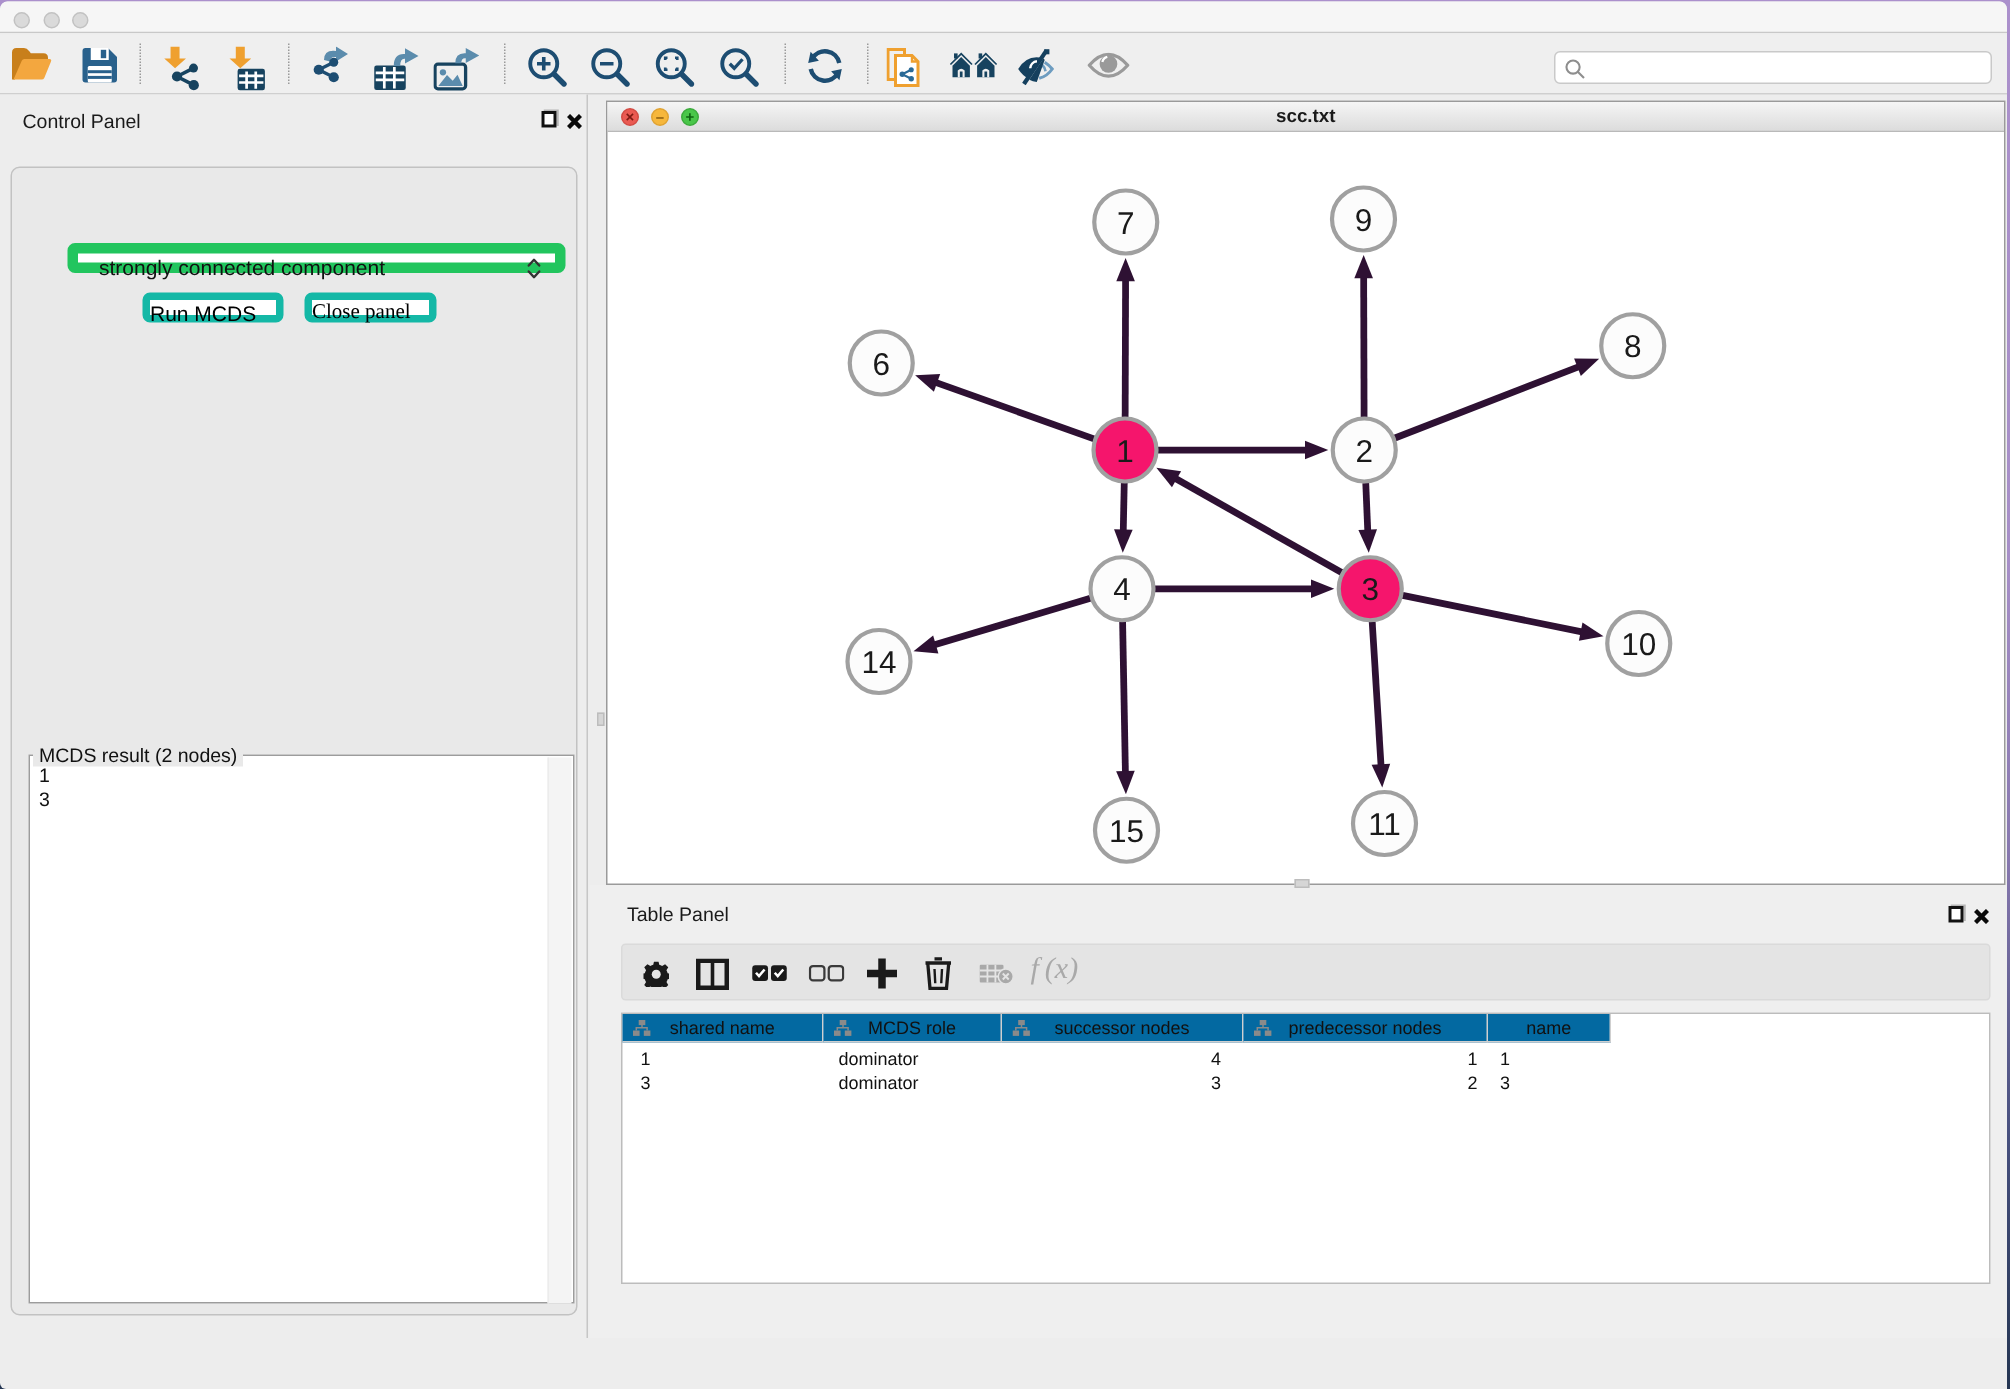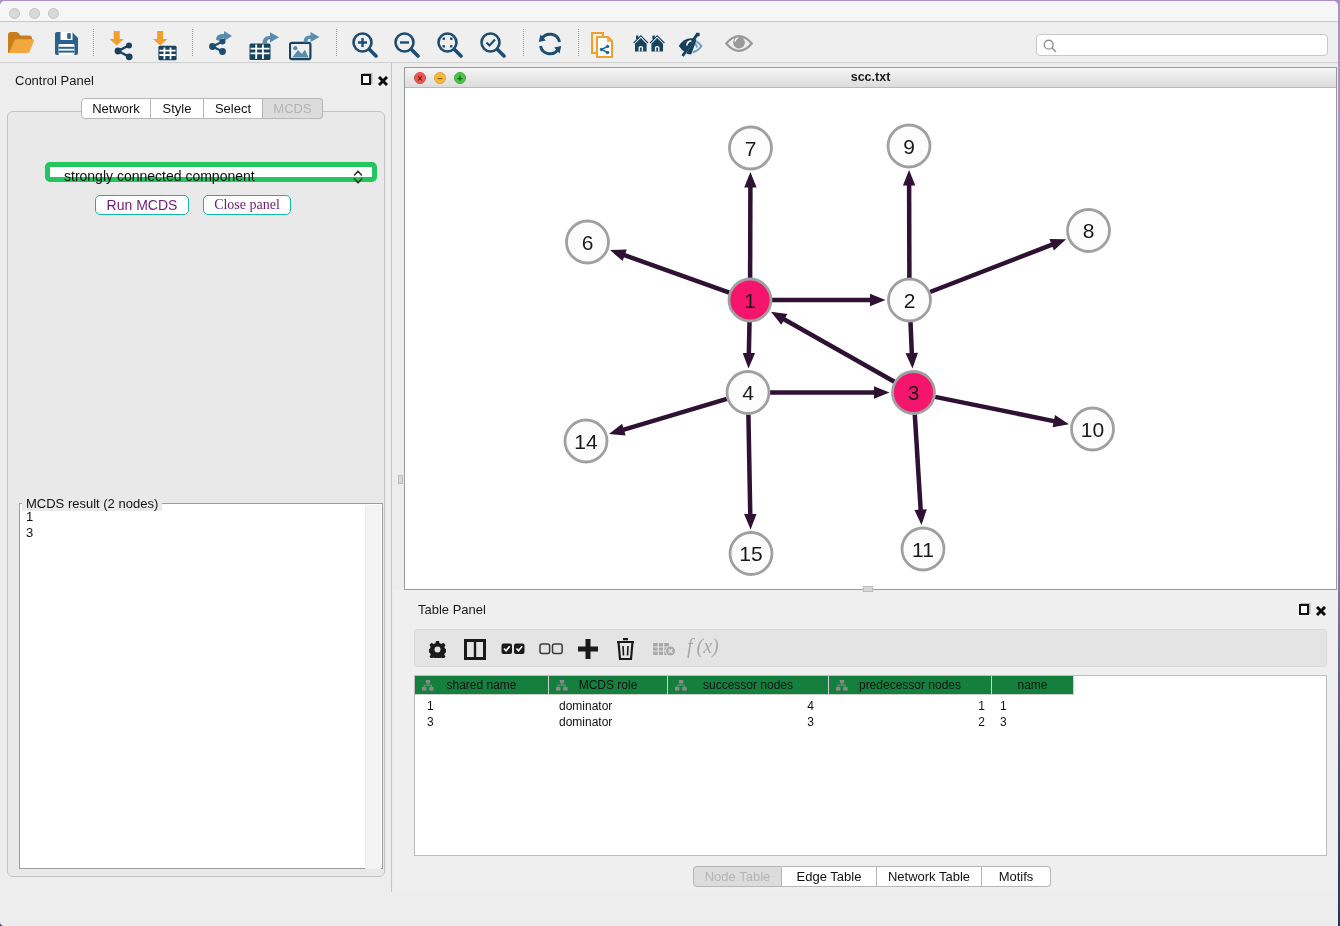--- a/index.html
+++ b/index.html
@@ -31,25 +31,25 @@
 .tab { border:1px solid #b6b6b6; border-left:none; background:#fff; color:#111;
   display:flex; align-items:center; justify-content:center; }
 .tab:first-child { border-left:1px solid #b6b6b6; border-radius:4px 0 0 4px; }
 .tab:last-child { border-radius:0 4px 4px 0; }
 .tab.sel { background:#dcdcdc; color:#b4b4b4; }
 #cp-inner { position:absolute; left:7px; top:48px; width:378px; height:766px;
   background:#e9e9e9; border:1px solid #c2c2c2; border-radius:6px; }
 #opt-label { position:absolute; left:0; top:27px; width:378px; text-align:center;
   font-size:13.5px; color:#111; }
 #combo { position:absolute; left:37px; top:50px; width:332px; height:20px;
-  background:#fff; border:5px solid #22c55e; border-radius:5px;
+  background:#fff; border:7px solid #22c55e; border-radius:5px;
   font-size:14px; color:#111; line-height:18px; padding-left:14px; }
 .btn { position:absolute; top:83px; height:20px; background:#fff;
-  border:1px solid #14b8a6; border-radius:5px; font-size:14px; color:#701a75;
-  text-align:center; line-height:18px; }
+  border:5px solid #14b8a6; border-radius:5px; font-size:14px; color:#000000;
+  text-align:left; line-height:18px; }
 #mcds-box { position:absolute; left:11px; top:391px; width:364px; height:366px;
   background:#fff; border:1px solid #9c9c9c; }
 #mcds-label { position:absolute; left:14px; top:384px; background:#e9e9e9;
   padding:0 4px; font-size:13px; color:#111; }
 #mcds-list { position:absolute; left:6px; top:5px; font-size:13px; color:#111;
   line-height:15.5px; }
 #mcds-sb { position:absolute; right:1px; top:1px; width:16px; height:364px;
   background:#f4f4f4; border-left:1px solid #ececec; }
 
 #netwin { position:absolute; left:404px; top:66px; width:933px; height:523px;
@@ -61,21 +61,21 @@
   font-size:10px; font-weight:bold; text-align:center; line-height:12px; }
 #graph { position:absolute; left:-1px; top:20px; }
 
 #tpanel { position:absolute; left:393px; top:589px; width:945px; height:302px;
   background:#efefef; }
 #tp-title { position:absolute; left:25px; top:12px; font-size:13px; color:#1a1a1a; }
 #tp-toolbar { position:absolute; left:21px; top:39px; width:913px; height:38px;
   background:#e4e4e4; border:1px solid #dadada; border-radius:3px; }
 #tbl { position:absolute; left:21px; top:85px; width:913px; height:181px;
   background:#fff; border:1px solid #bcbcbc; font-size:12px; }
-.th { position:absolute; top:0; height:19px; background:#15803d;
+.th { position:absolute; top:0; height:19px; background:#0369a1;
   border-right:1px solid #cfcfcf; border-bottom:1px solid #cfcfcf;
   text-align:center; line-height:19px; color:#111; }
 .td { position:absolute; height:16px; line-height:16px; color:#111; }
 .thicon { position:absolute; top:4px; }
 #tp-tabs { position:absolute; left:300px; top:276px; height:21px; display:flex;
   font-size:13px; }
 
 #statusbar { position:absolute; left:0; top:891px; width:1338px; height:35px;
   background:#ededed; border-top:1px solid #c6c6c6; }
 #memorybtn { position:absolute; right:11px; top:7px; width:73px; height:22px;
@@ -213,26 +213,20 @@
         <path d="M9 9 L13 13" stroke="#8e8e8e" stroke-width="1.4"></path>
       </svg>
     </div>
   </div>
   <div id="cpanel">
     <div id="cp-title">Control Panel</div>
     <div style="position:absolute;left:361px;top:11px;width:10px;height:11px;background:#fff;border:2px solid #111;box-shadow:1.5px -1px 0 #b5b5b5;"></div>
     <svg style="position:absolute;left:378px;top:13px" width="10" height="10" viewBox="0 0 10 10">
         <path d="M1 1 L9 9 M9 1 L1 9" stroke="#0a0a0a" stroke-width="2.9"></path>
       </svg>
-    <div id="cp-tabs">
-      <div class="tab" style="width:70px">Network</div>
-      <div class="tab" style="width:53px">Style</div>
-      <div class="tab" style="width:59px">Select</div>
-      <div class="tab sel" style="width:60px">MCDS</div>
-    </div>
     <div id="cp-inner">
       <div id="combo">strongly connected component
         <svg width="10" height="14" viewBox="0 0 10 14" style="position:absolute;right:9px;top:3px">
           <path d="M1.5 5 L5 1.2 L8.5 5" fill="none" stroke="#333" stroke-width="1.6" stroke-linecap="round" stroke-linejoin="round"></path>
           <path d="M1.5 9 L5 12.8 L8.5 9" fill="none" stroke="#333" stroke-width="1.6" stroke-linecap="round" stroke-linejoin="round"></path>
         </svg>
       </div>
       <div class="btn" style="left:87px; width:94px;">Run MCDS</div>
       <div class="btn" style="left:195px; width:88px;font-family:Liberation Serif, serif;">Close panel</div>
       <div id="mcds-box">
@@ -396,22 +390,16 @@
       <div class="td" style="left:144px;top:22px">dominator</div>
       <div class="td" style="left:253px;top:22px;width:146px;text-align:right">4</div>
       <div class="td" style="left:414px;top:22px;width:156px;text-align:right">1</div>
       <div class="td" style="left:585px;top:22px">1</div>
       <div class="td" style="left:12px;top:38px">3</div>
       <div class="td" style="left:144px;top:38px">dominator</div>
       <div class="td" style="left:253px;top:38px;width:146px;text-align:right">3</div>
       <div class="td" style="left:414px;top:38px;width:156px;text-align:right">2</div>
       <div class="td" style="left:585px;top:38px">3</div>
     </div>
-    <div id="tp-tabs">
-      <div class="tab sel" style="width:89px">Node Table</div>
-      <div class="tab" style="width:95px">Edge Table</div>
-      <div class="tab" style="width:105px">Network Table</div>
-      <div class="tab" style="width:69px">Motifs</div>
-    </div>
   </div>
   <div style="position:absolute;left:398px;top:474px;width:5px;height:9px;background:#d6d6d6;border:1px solid #bdbdbd;"></div>
   <div style="position:absolute;left:863px;top:585px;width:10px;height:6px;background:#d6d6d6;border:1px solid #bdbdbd;"></div>
 </div>
 
 </body></html>

